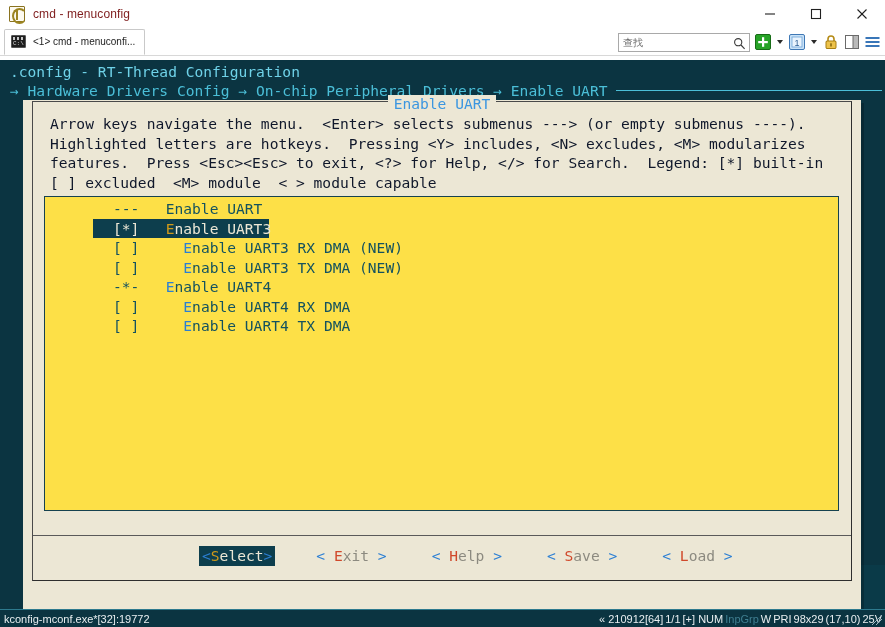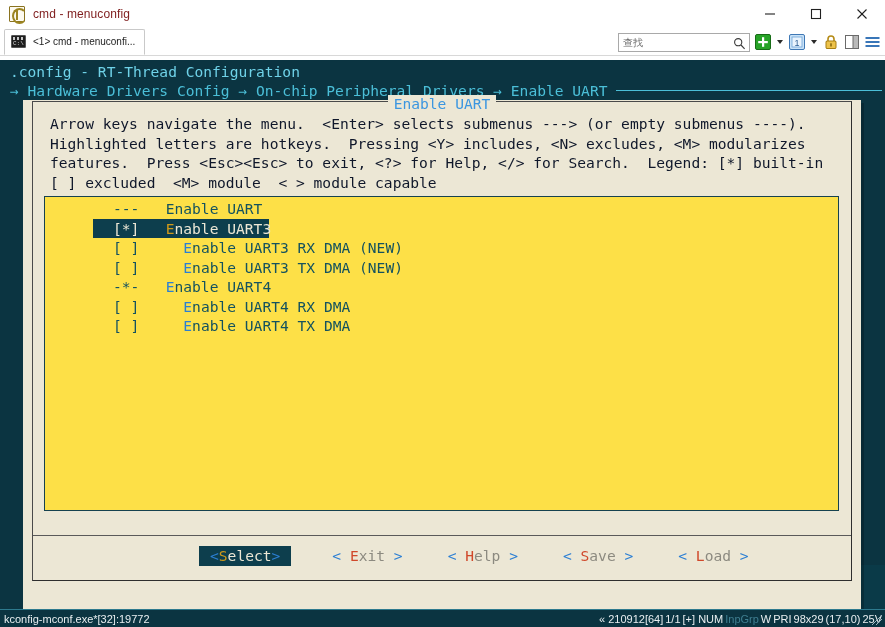--- a/index.html
+++ b/index.html
@@ -186,21 +186,21 @@
     position:absolute; left:0; top:441px; width:838px; height:30px;
     display:flex; align-items:center;
     font-size:14.6px;
     padding-left:176px;
   }
   .btn { margin-right:45px; white-space:pre; color:#8c8a80; }
   .btn .brk { color:#2b7fd4; }
   .btn .hot { color:#d0482a; }
   .btn.sel {
     background:#0d3e4d; color:#ece7d5; margin-right:41px;
-    padding:0 11px;
+    padding:0 3px;
   }
   .btn.sel .hot { color:#d09a19; }
 
   
   #statusbar {
     position:absolute; left:0; top:609px; width:885px; height:18px;
     background:#0b3441; border-top:1px solid #2d7a8e;
     color:#e8eef0; font-size:11px;
     display:flex; align-items:center;
   }

